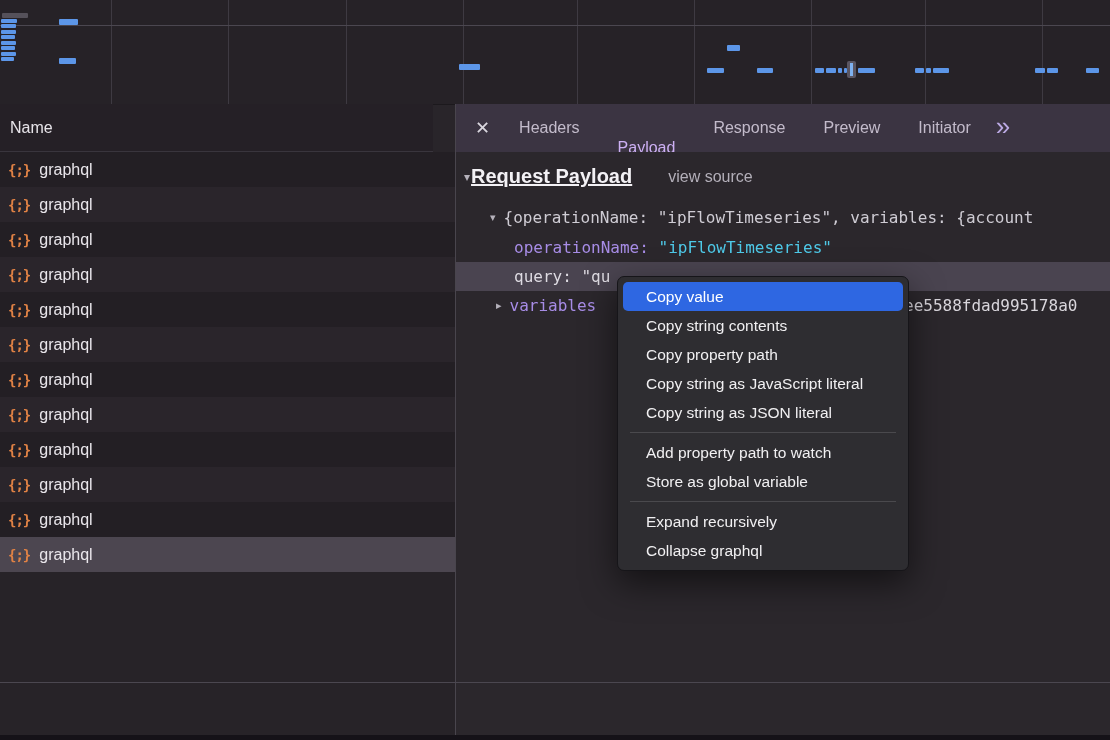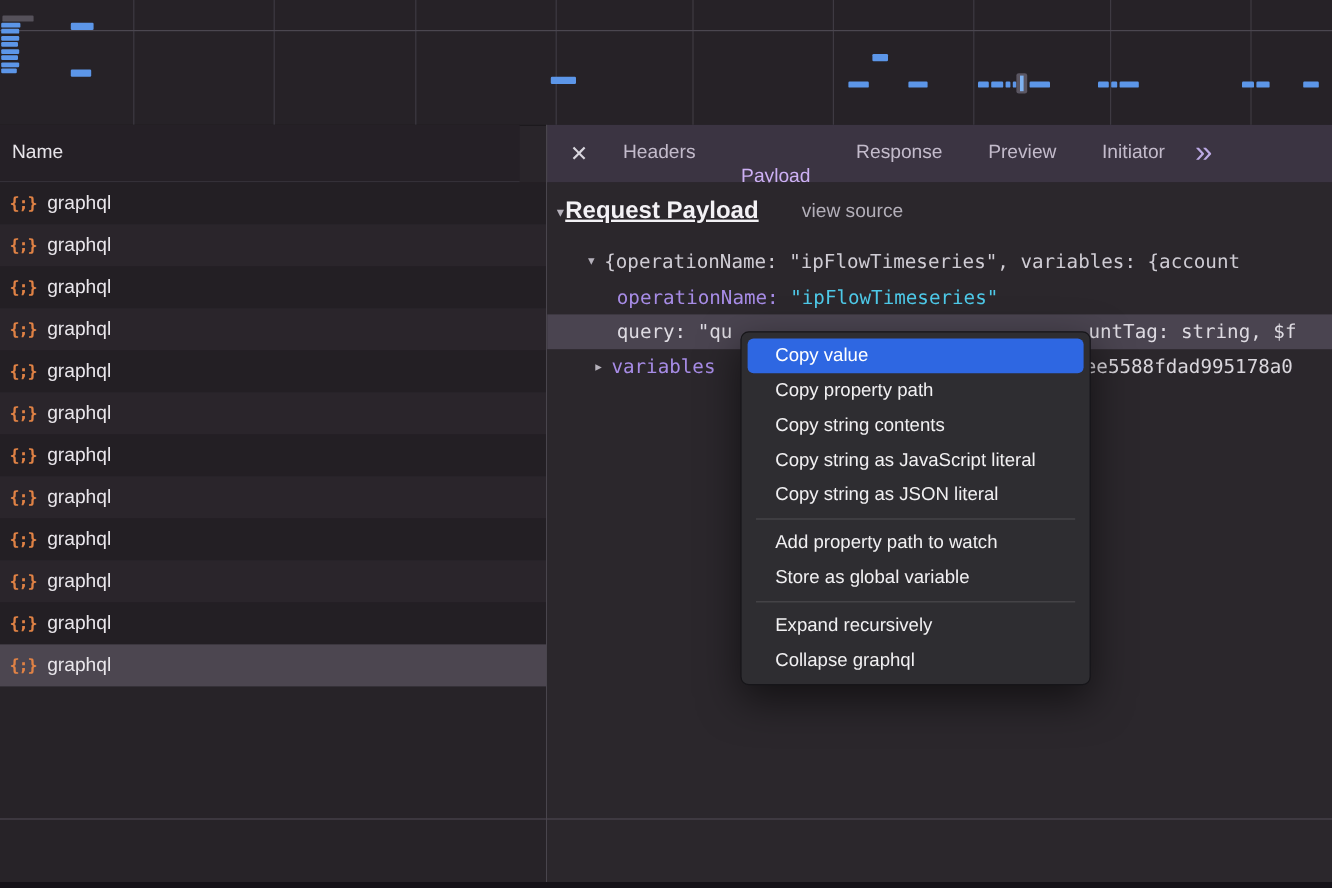--- a/index.html
+++ b/index.html
@@ -197,37 +197,36 @@
       <span>{operationName: "ipFlowTimeseries", variables: {account</span>
     </div>
 
     <div class="tree-row row-operation">
       <span class="key-purple">operationName: </span>
       <span class="str-cyan">"ipFlowTimeseries"</span>
     </div>
 
     <div class="tree-row row-query">
       <span>query: "qu</span>
-      <span class="frag-right">untTag: string, $f</span>
     </div>
 
     <div class="tree-row row-variables">
       <span class="tri">▸</span>
       <span class="key-purple">variables</span>
       <span class="frag-right">ee5588fdad995178a0</span>
     </div>
   </div>
 
   <div class="hdivider"></div>
   <div class="bottom-edge"></div>
 
   <div class="context-menu" id="context-menu">
       <div class="menu-item highlighted">Copy value</div>
+      <div class="menu-item">Copy string contents</div>
       <div class="menu-item">Copy property path</div>
-      <div class="menu-item">Copy string contents</div>
       <div class="menu-item">Copy string as JavaScript literal</div>
       <div class="menu-item">Copy string as JSON literal</div>
       <div class="menu-sep"></div>
       <div class="menu-item">Add property path to watch</div>
       <div class="menu-item">Store as global variable</div>
       <div class="menu-sep"></div>
       <div class="menu-item">Expand recursively</div>
       <div class="menu-item">Collapse graphql</div>
     </div>
 

